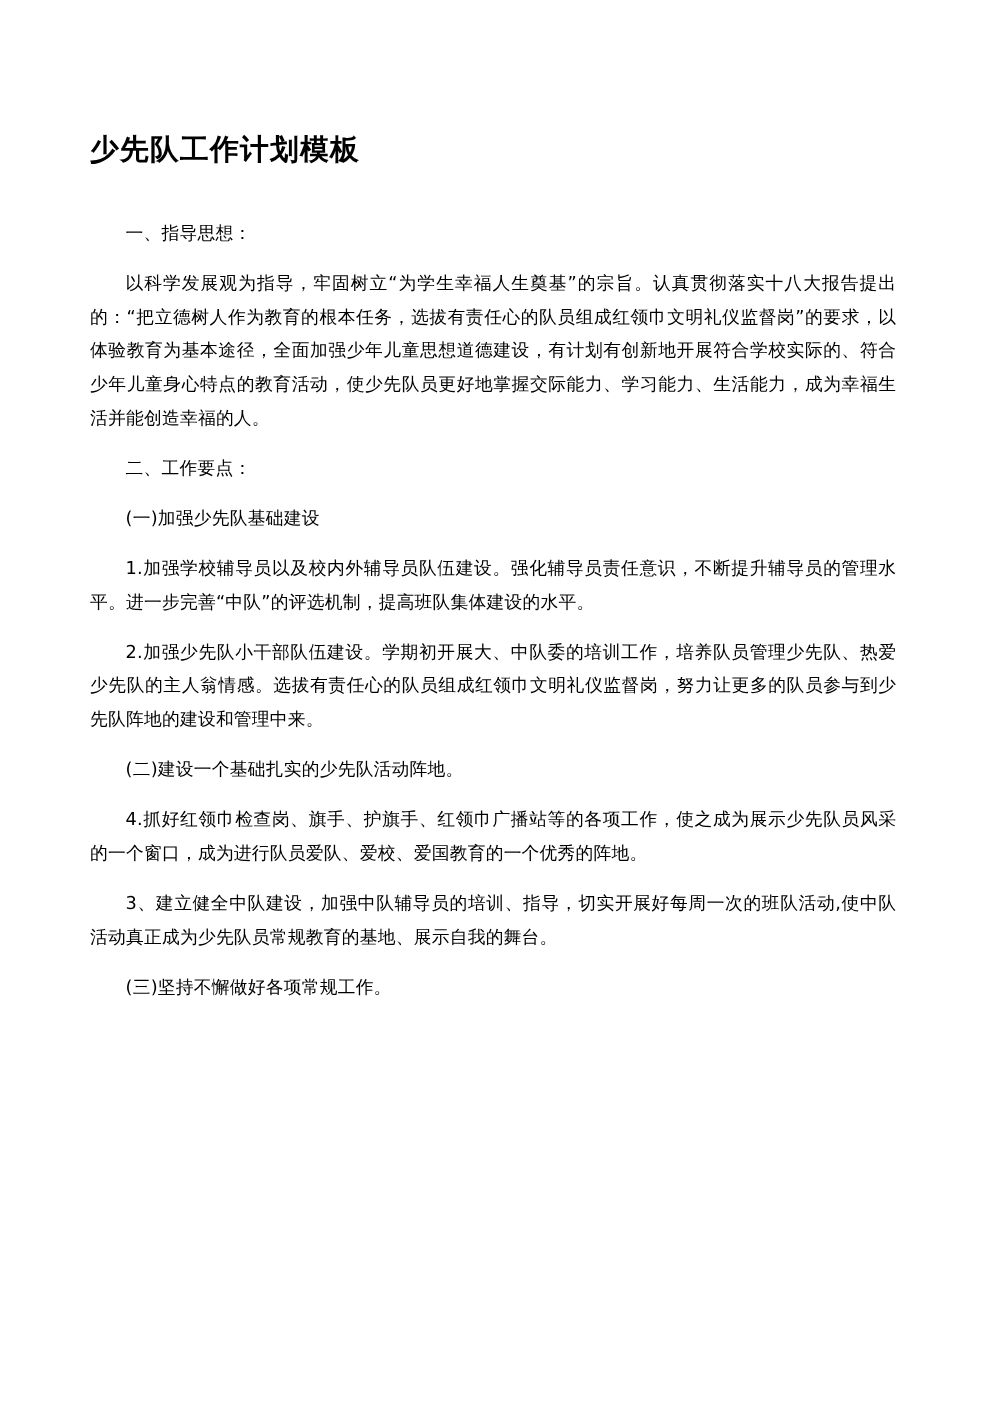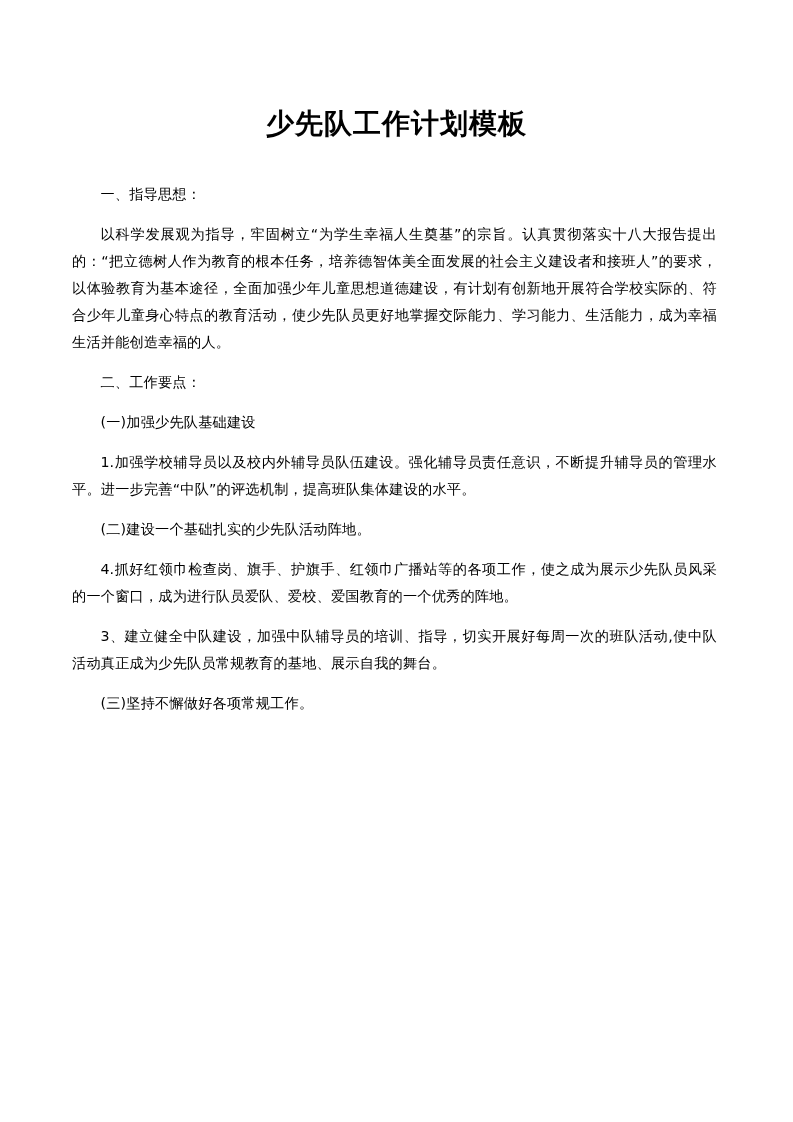--- a/index.html
+++ b/index.html
@@ -15,22 +15,22 @@
     overflow: hidden;
   }
   .page {
     width: 793px;
     height: 1122px;
     box-sizing: border-box;
     padding: 96px 72px 60px 72px;
     position: relative;
   }
   .doc-title {
-    text-align: center;
-    font-size: 28px;
+    text-align: left;
+    font-size: 23px;
     font-weight: bold;
     letter-spacing: 1px;
     margin: 8px 0 38px 0;
     line-height: 1.4;
   }
   .para {
     font-size: 14.2px;
     line-height: 27px;
     text-align: justify;
     text-justify: inter-ideograph;
@@ -42,21 +42,22 @@
     margin-bottom: 12px;
   }
 </style>
 </head>
 <body>
 
 <div class="page">
   <h1 class="doc-title">少先队工作计划模板</h1>
 
   <p class="para">一、指导思想：</p>
-  <p class="para">以科学发展观为指导，牢固树立“为学生幸福人生奠基”的宗旨。认真贯彻落实十八大报告提出的：“把立德树人作为教育的根本任务，培养德智体美全面发展的社会主义建设者和接班人”的要求，以体验教育为基本途径，全面加强少年儿童思想道德建设，有计划有创新地开展符合学校实际的、符合少年儿童身心特点的教育活动，使少先队员更好地掌握交际能力、学习能力、生活能力，成为幸福生活并能创造幸福的人。</p>
+  <p class="para">以科学发展观为指导，牢固树立“为学生幸福人生奠基”的宗旨。认真贯彻落实十八大报告提出的：“把立德树人作为教育的根本任务，选拔有责任心的队员组成红领巾文明礼仪监督岗”的要求，以体验教育为基本途径，全面加强少年儿童思想道德建设，有计划有创新地开展符合学校实际的、符合少年儿童身心特点的教育活动，使少先队员更好地掌握交际能力、学习能力、生活能力，成为幸福生活并能创造幸福的人。</p>
   <p class="para">二、工作要点：</p>
   <p class="para">(一)加强少先队基础建设</p>
   <p class="para">1.加强学校辅导员以及校内外辅导员队伍建设。强化辅导员责任意识，不断提升辅导员的管理水平。进一步完善“中队”的评选机制，提高班队集体建设的水平。</p>
+  <p class="para">2.加强少先队小干部队伍建设。学期初开展大、中队委的培训工作，培养队员管理少先队、热爱少先队的主人翁情感。选拔有责任心的队员组成红领巾文明礼仪监督岗，努力让更多的队员参与到少先队阵地的建设和管理中来。</p>
   <p class="para">(二)建设一个基础扎实的少先队活动阵地。</p>
   <p class="para">4.抓好红领巾检查岗、旗手、护旗手、红领巾广播站等的各项工作，使之成为展示少先队员风采的一个窗口，成为进行队员爱队、爱校、爱国教育的一个优秀的阵地。</p>
   <p class="para">3、建立健全中队建设，加强中队辅导员的培训、指导，切实开展好每周一次的班队活动,使中队活动真正成为少先队员常规教育的基地、展示自我的舞台。</p>
   <p class="para">(三)坚持不懈做好各项常规工作。</p>
 </div>
 
 </body></html>

